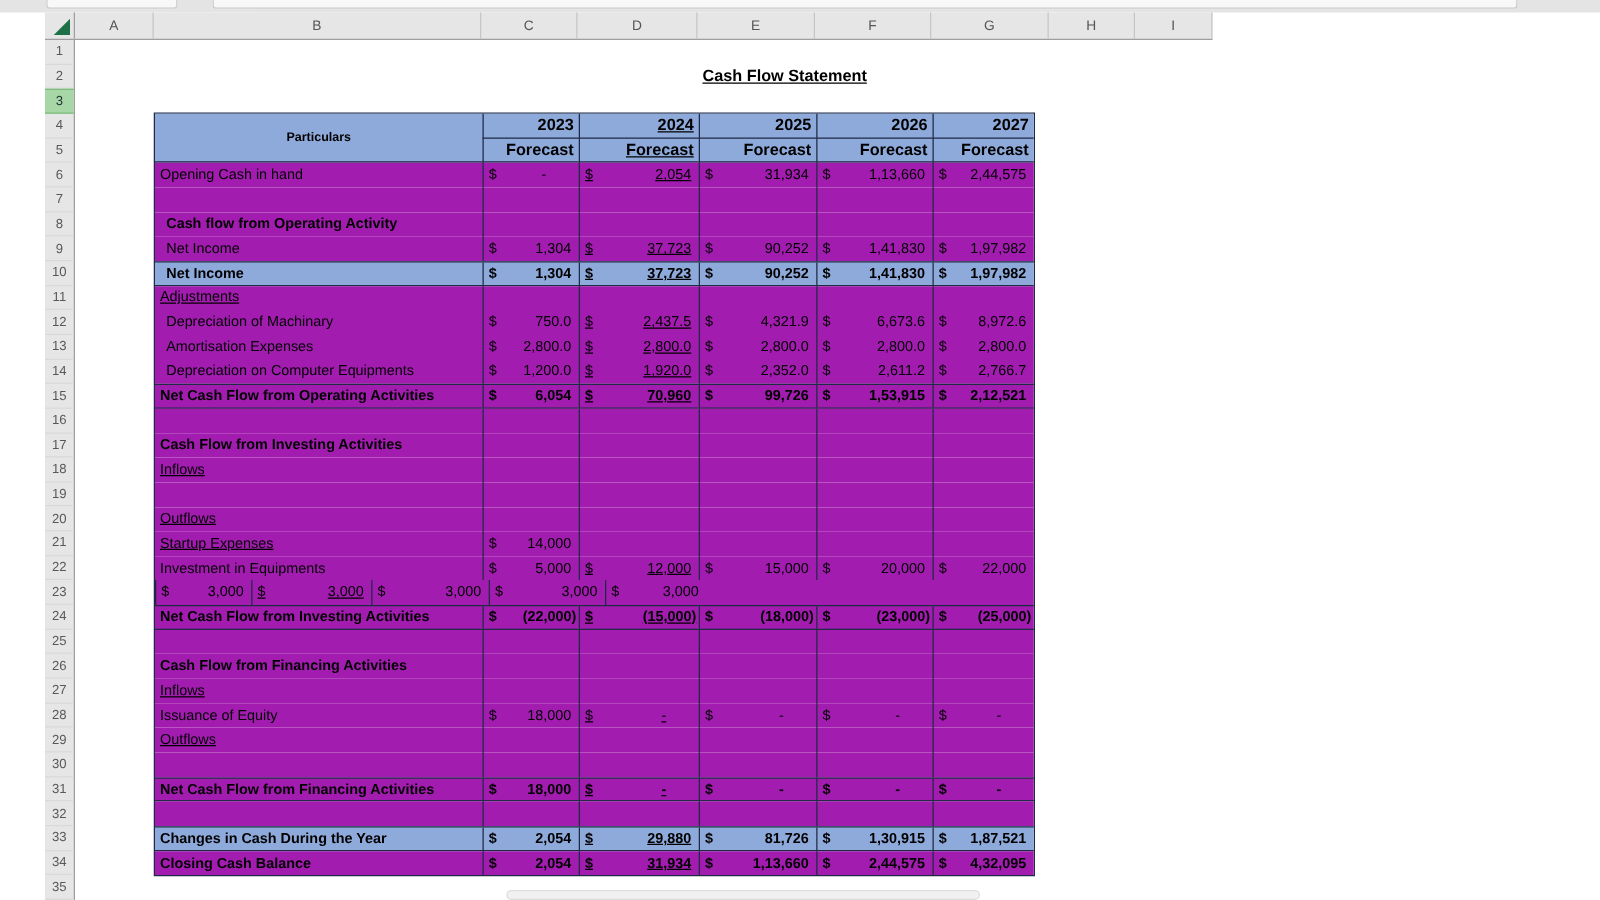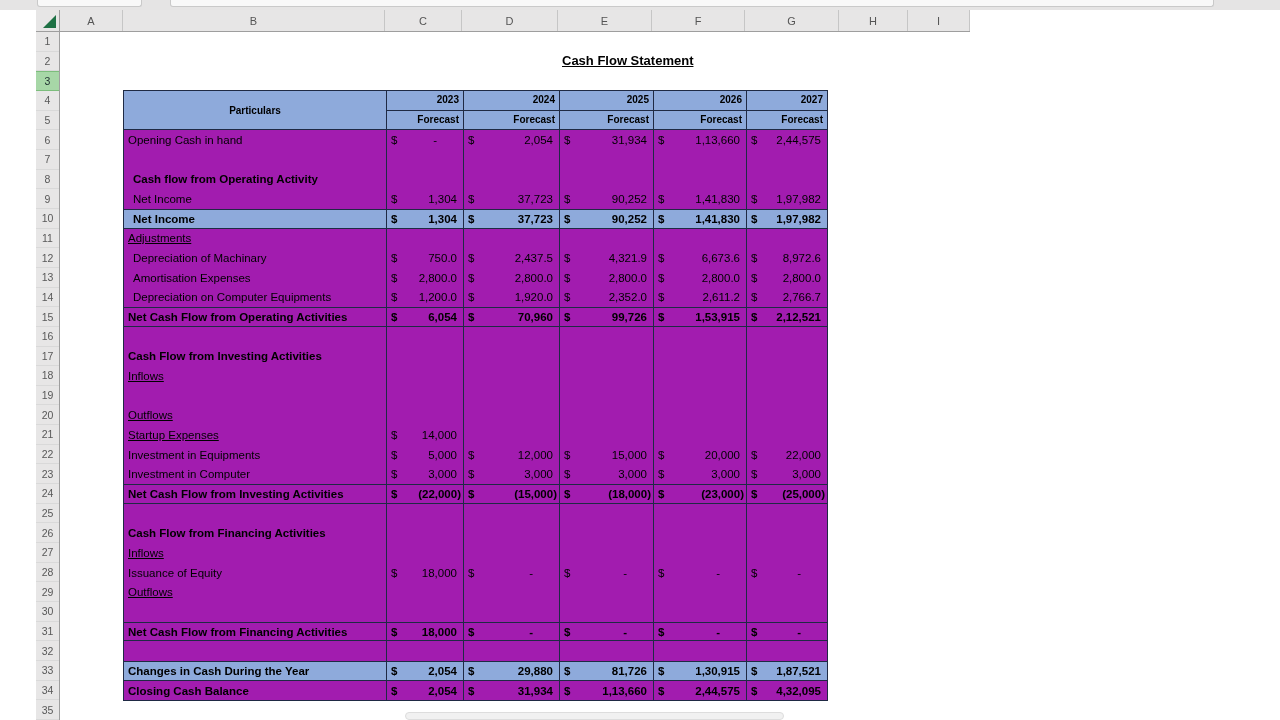--- a/index.html
+++ b/index.html
@@ -36,36 +36,36 @@
 
   
   .cf-table{position:absolute;left:123px;top:90px;background:#fff;
     border:1.5px solid var(--bd);box-sizing:content-box;}
   .t-header{display:flex;background:#8eaadb;}
   .h-part{width:262px;box-sizing:border-box;display:flex;align-items:center;justify-content:center;
     font-weight:700;font-size:10px;color:#000;border-bottom:1px solid var(--bd);}
   .h-right{display:flex;flex-direction:column;}
   .h-row{display:flex;}
   .h-cell{height:var(--rh);box-sizing:border-box;border-left:1px solid var(--bd);
-    border-bottom:1px solid var(--bd);font-weight:700;font-size:10px;color:#000;
+    border-bottom:1px solid var(--bd);font-weight:700;font-size:13px;color:#000;
     text-align:right;padding-right:4px;line-height:18.5px;}
 
   .t-row{display:flex;height:var(--rh);box-sizing:border-box;align-items:stretch;background:#a21caf;}
   .t-row.fill-blue{background:#8eaadb;}
   .t-row.bold{font-weight:700;}
   .t-row.rule{border-top:1px solid var(--bd);border-bottom:1px solid var(--bd);}
 
   .c-label{width:262px;box-sizing:border-box;display:flex;align-items:center;
     font-size:11.5px;color:#000;padding-left:4px;white-space:nowrap;overflow:hidden;}
   .c-label.ind{padding-left:9px;}
   .c-label.u{text-decoration:underline;}
 
   .c-m{box-sizing:border-box;border-left:1px solid var(--bd);display:flex;
     align-items:center;justify-content:space-between;font-size:11.5px;color:#000;}
-  .w0{width:77px;}.w1{width:96px;}.w2{width:94px;}.w3{width:93px;}.w4{width:81px;}
+  .w0{width:77px;}.w1{width:96px;text-decoration:underline;}.w2{width:94px;}.w3{width:93px;}.w4{width:81px;}
   .cur{padding-left:4px;}
   .val{padding-right:6px;}
   .c-m.dash .val{padding-right:26px;}
   .c-m.neg .val{padding-right:2px;}
 
   
   .bottom-bar{position:absolute;left:405px;top:712px;width:377px;height:6px;
     background:#f1f1f1;border:1px solid #ddd;border-radius:4px;}
 </style>
 </head>
@@ -406,21 +406,20 @@
         <div class="c-m w3">
           <span class="cur">$</span>
           <span class="val">20,000</span>
         </div>
         <div class="c-m w4">
           <span class="cur">$</span>
           <span class="val">22,000</span>
         </div>
       </div>
       <div class="t-row">
-        <div class="c-label">Investment in Computer</div>
         <div class="c-m w0">
           <span class="cur">$</span>
           <span class="val">3,000</span>
         </div>
         <div class="c-m w1">
           <span class="cur">$</span>
           <span class="val">3,000</span>
         </div>
         <div class="c-m w2">
           <span class="cur">$</span>

